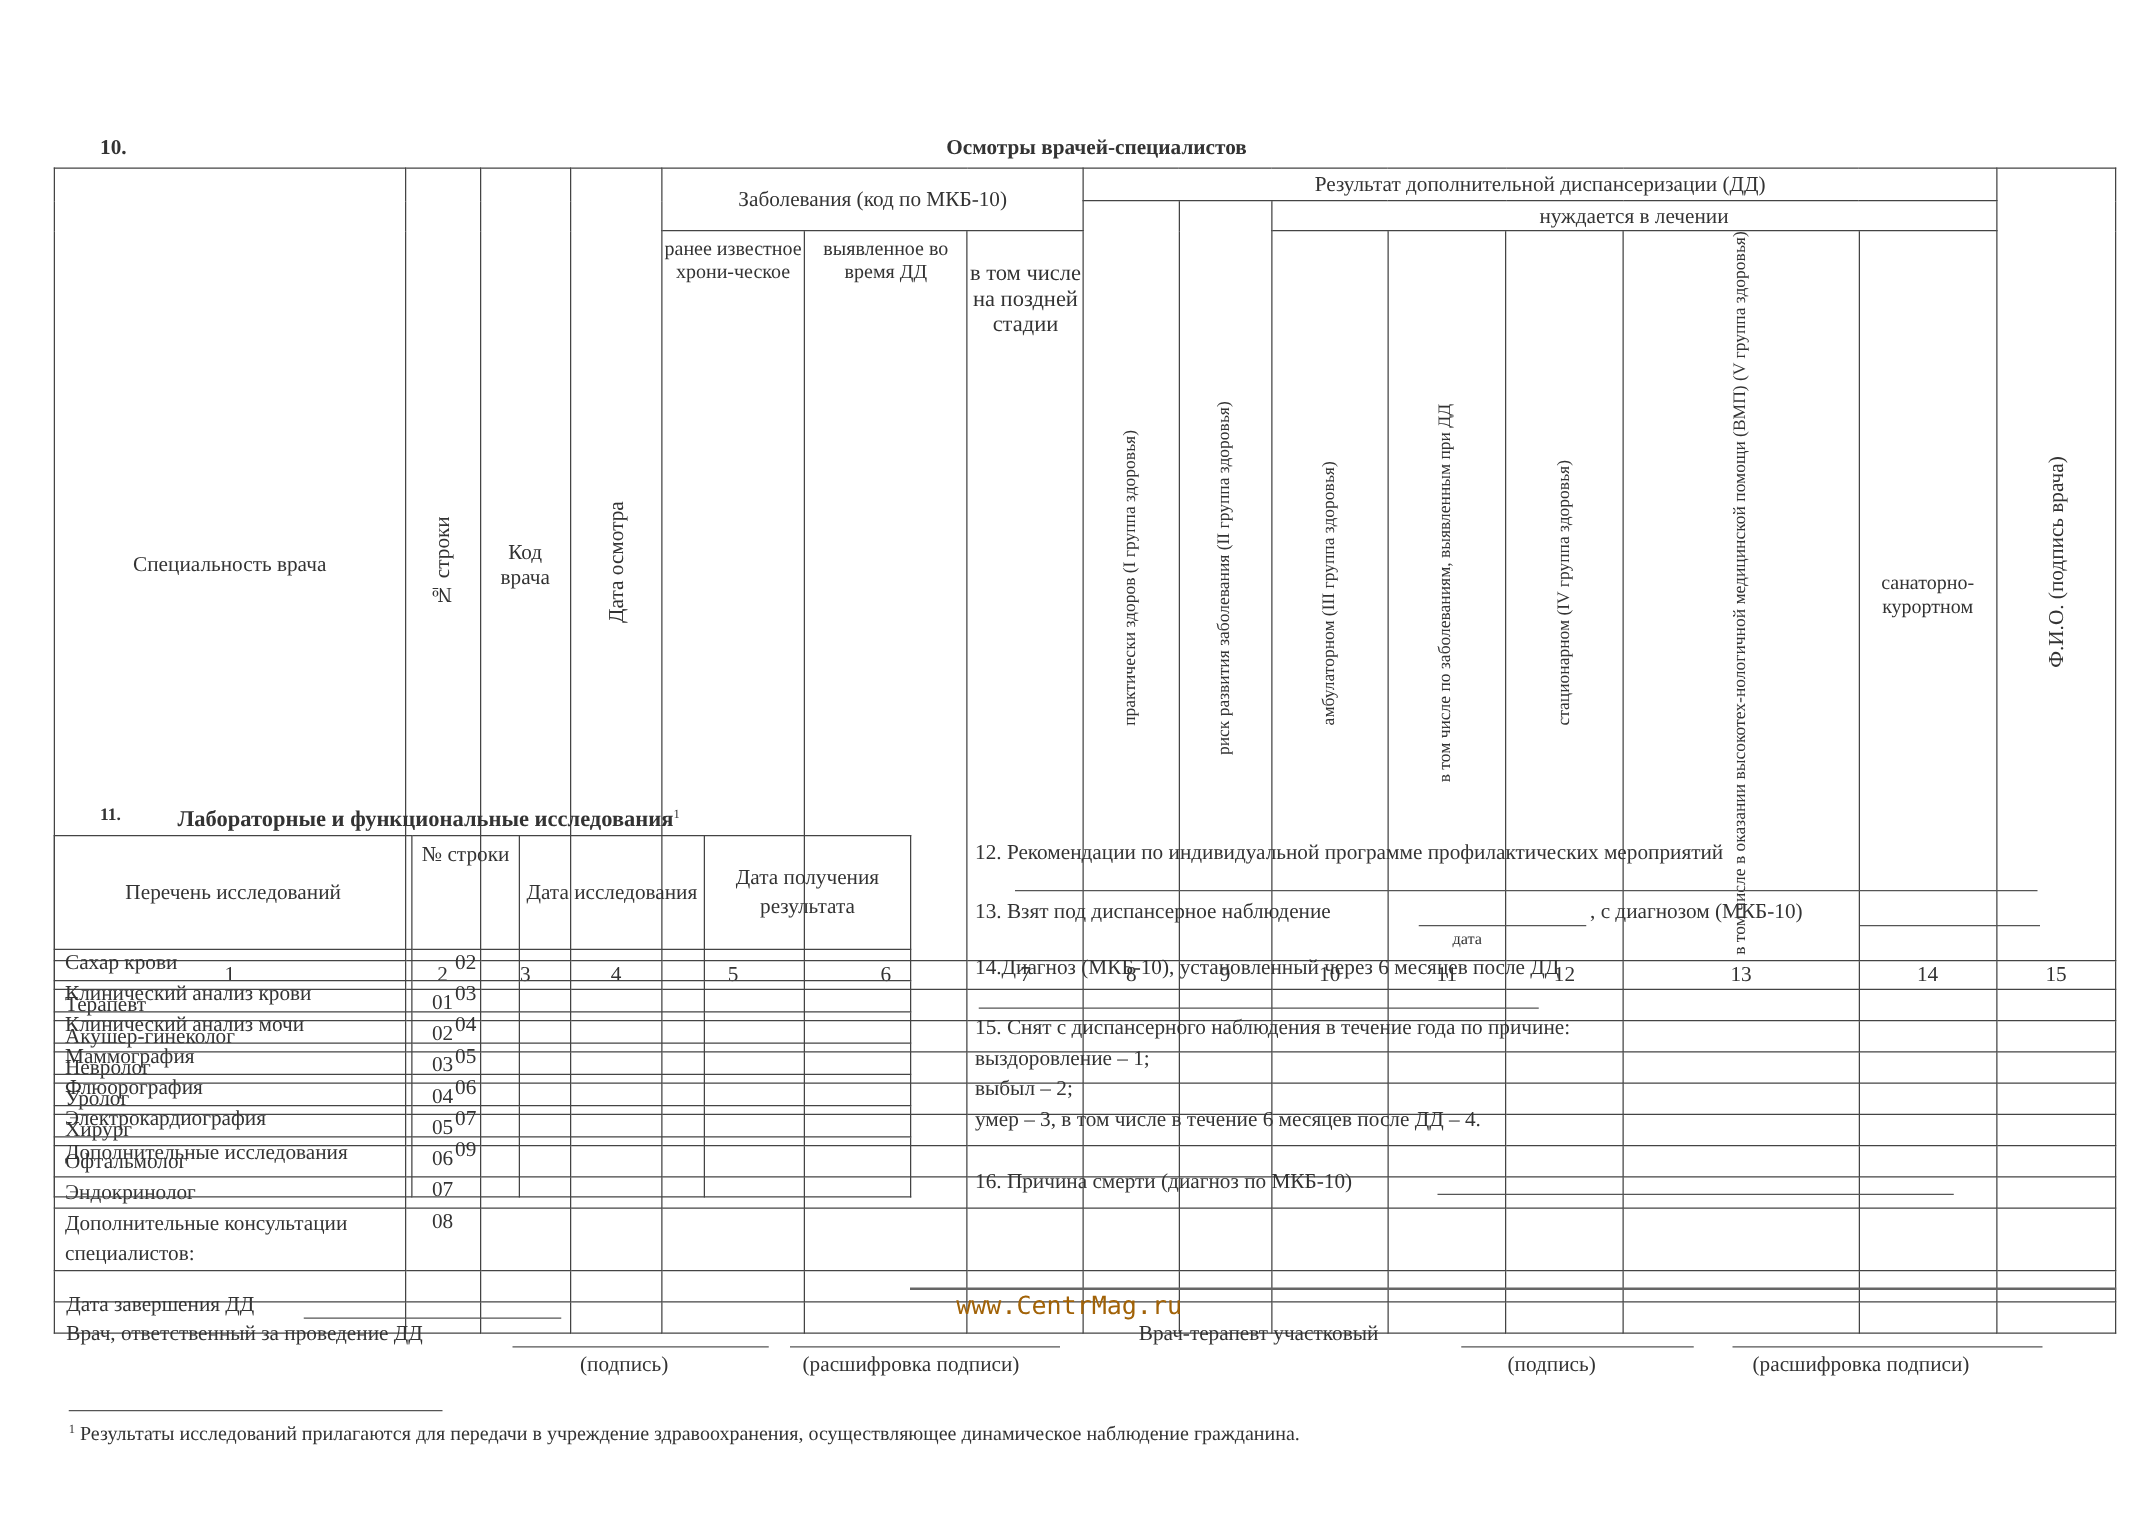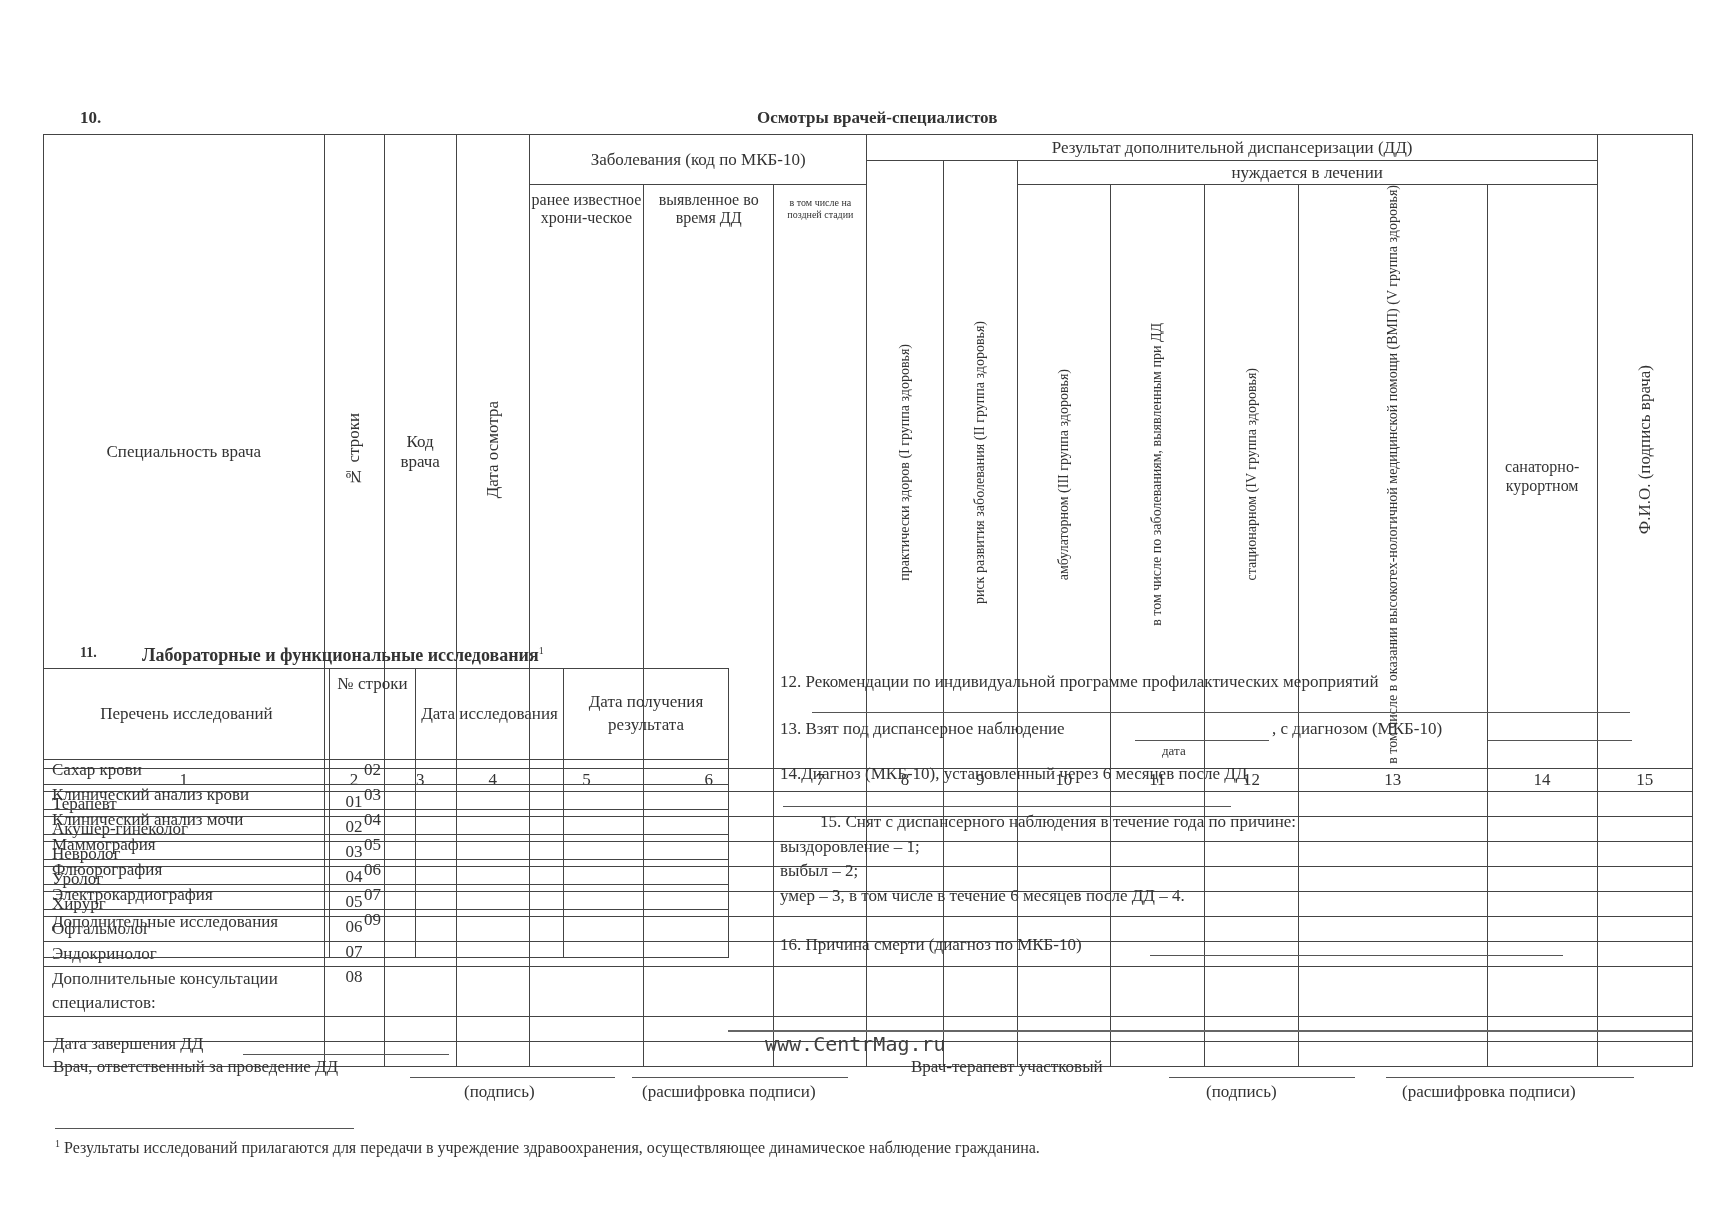--- a/index.html
+++ b/index.html
@@ -18,21 +18,21 @@
   .data-row td.code { text-align:center; vertical-align:top; }
   .sec-title { font-weight:bold; font-size:20px; }
   .t11 { position:absolute; left:43px; top:668px; width:685px; table-layout:fixed; font-size:17px; }
   .t11 th { text-align:center; vertical-align:middle; line-height:1.35; height:86px; }
   .t11 td { height:24px; }
   .t11 td.lbl { text-align:left; padding-left:8px; vertical-align:top; }
   .t11 td.code { text-align:center; vertical-align:top; }
   .txt { position:absolute; font-size:17px; white-space:nowrap; color:#333; }
   .uline { position:absolute; border-bottom:1.6px solid #555; height:0; }
   .small { font-size:13px; }
-  .watermark { position:absolute; left:765px; top:1032px; color:#404040; font-family:"DejaVu Sans Mono",monospace; font-size:20px; }
+  .watermark { position:absolute; left:765px; top:1032px; color:#a16207; font-family:"DejaVu Sans Mono",monospace; font-size:20px; }
 </style>
 </head>
 <body>
 
 <div class="txt sec-title" style="left:80px;top:108px;">10.</div>
 <div class="txt sec-title" style="left:757px;top:108px;">Осмотры врачей-специалистов</div>
 
 <table class="t10">
   <colgroup>
     <col style="width:280px">
@@ -62,21 +62,21 @@
     <th rowspan="3"><span class="vert vert-lg">Ф.И.О. (подпись врача)</span></th>
   </tr>
   <tr style="height:24px">
     <th rowspan="2"><span class="vert">практически здоров (I группа здоровья)</span></th>
     <th rowspan="2"><span class="vert">риск развития заболевания (II группа здоровья)</span></th>
     <th colspan="5">нуждается в лечении</th>
   </tr>
   <tr style="height:166px">
     <th style="vertical-align:top;padding-top:6px;font-size:16px">ранее известное хрони-ческое</th>
     <th style="vertical-align:top;padding-top:6px;font-size:16px">выявленное во время ДД</th>
-    <th style="vertical-align:top;padding-top:12px;font-size:10px">в том числе на поздней стадии</th>
+    <th style="vertical-align:top;padding-top:23px;font-size:18px">в том числе на поздней стадии</th>
     <th><span class="vert">амбулаторном (III группа здоровья)</span></th>
     <th><span class="vert">в том числе по заболеваниям, выявленным при ДД</span></th>
     <th><span class="vert">стационарном (IV группа здоровья)</span></th>
     <th><span class="vert">в том числе в оказании высокотех-нологичной медицинской помощи (ВМП) (V группа здоровья)</span></th>
     <th style="font-size:16px;padding:0 6px">санаторно-курортном</th>
   </tr>
   <tr class="num-row">
     <td>1</td>
     <td>2</td>
     <td>3</td>
@@ -335,21 +335,21 @@
 
 <div class="txt" style="left:780px;top:719px;">13. Взят под диспансерное наблюдение</div>
 <div class="uline" style="left:1135px;top:740px;width:134px;"></div>
 <div class="txt" style="left:1272px;top:719px;">, с диагнозом (МКБ-10)</div>
 <div class="uline" style="left:1488px;top:740px;width:144px;"></div>
 <div class="txt small" style="left:1162px;top:743px;">дата</div>
 
 <div class="txt" style="left:780px;top:764px;">14.Диагноз (МКБ-10), установленный через 6 месяцев после ДД</div>
 <div class="uline" style="left:783px;top:806px;width:448px;"></div>
 
-<div class="txt" style="left:780px;top:812px;margin-left:40px;">15. Снят с диспансерного наблюдения  в течение года по причине:</div>
+<div class="txt" style="left:780px;top:812px;">15. Снят с диспансерного наблюдения  в течение года по причине:</div>
 <div class="txt" style="left:780px;top:837px;">выздоровление – 1;</div>
 <div class="txt" style="left:780px;top:861px;">выбыл – 2;</div>
 <div class="txt" style="left:780px;top:886px;">умер – 3, в том числе в течение 6  месяцев после ДД – 4.</div>
 
 <div class="txt" style="left:780px;top:935px;">16. Причина смерти (диагноз по МКБ-10)</div>
 <div class="uline" style="left:1150px;top:955px;width:413px;"></div>
 
 <div class="abs" style="left:728px;top:1030px;width:965px;border-top:2px solid #666;"></div>
 
 <div class="watermark">www.CentrMag.ru</div>

